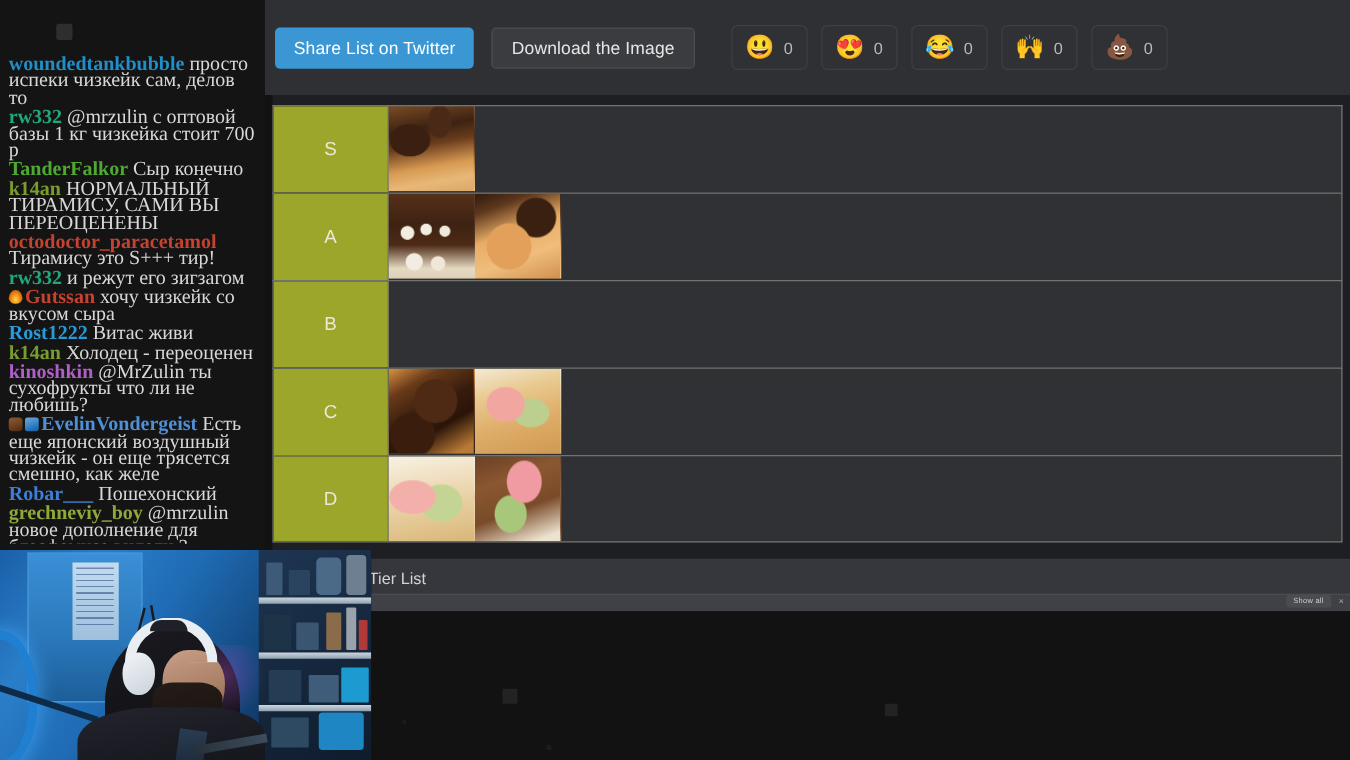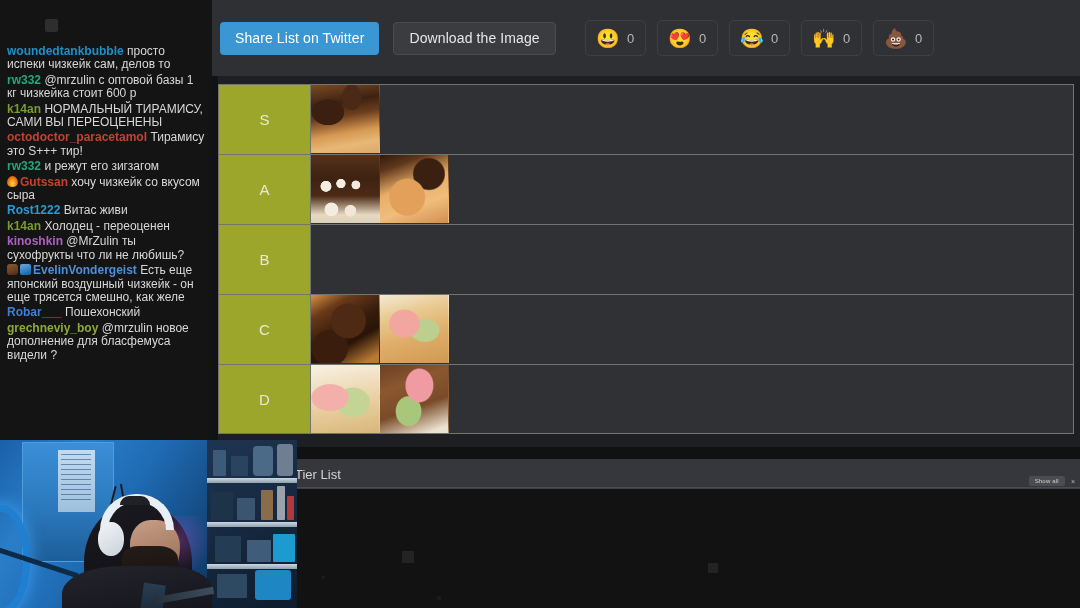--- a/index.html
+++ b/index.html
@@ -19,26 +19,27 @@
   }
   .chat-top-stub {
     position:absolute; left:45px; top:19px; width:13px; height:13px;
     background:#2e2e2e; border-radius:2px;
   }
   .chat-messages {
     position:absolute; left:0; top:45px; width:212px;
     padding: 0 6px;
   }
   .chat-msg {
-    font-size: 12px;
+    font-size: 16px;
     line-height: 13.4px;
     color: #d8d8d8;
     margin-bottom: 2px;
     word-wrap: break-word;
     padding: 0 1px;
+    font-family: Liberation Serif, serif;
   }
   .chat-msg .uname { font-weight: bold; }
   .chat-msg.highlighted .uname {
     background: #3a3a3a;
   }
   .badge {
     display:inline-block; width:11px; height:11px;
     vertical-align:-1px; margin-right:2px; border-radius:2px;
     background-size: cover;
   }
@@ -175,21 +176,21 @@
       radial-gradient(ellipse at 42% 68%, #a9c77a 0 22%, transparent 24%),
       linear-gradient(160deg,#6b4024 0%, #8a5730 30%, #7a4b29 60%, #ece2cf 92%);
   }
 
   
   .browser {
     position:absolute; left:212px; top:447px; width:868px; height:161px;
     background:#111111;
   }
   .browser-titlebar {
-    position:absolute; left:0; top:12px; width:868px; height:39px;
+    position:absolute; left:0; top:0; width:868px; height:39px;
     background:#3a3c41;
   }
   .browser-tabline {
     position:absolute; left:0; top:0; width:868px; height:28px;
     background: #35373c;
   }
   .browser-title {
     position:absolute; left:83px; top:8px;
     font-size: 13px; color:#d3d3d3;
     white-space:nowrap;
@@ -330,21 +331,22 @@
 </style>
 </head>
 <body>
 
 <div id="root">
 
   <div class="chat-panel">
     <div class="chat-top-stub"></div>
     <div class="chat-messages" id="chat-messages">
         <div class="chat-msg"><span class="uname" style="color: rgb(31, 143, 201);">woundedtankbubble</span> <span>просто испеки чизкейк сам, делов то</span></div>
-        <div class="chat-msg"><span class="uname" style="color: rgb(33, 168, 122);">rw332</span> <span>@mrzulin с оптовой базы 1 кг чизкейка стоит 600 р</span></div>
+        <div class="chat-msg"><span class="uname" style="color: rgb(33, 168, 122);">rw332</span> <span>@mrzulin с оптовой базы 1 кг чизкейка стоит 700 р</span></div>
+        <div class="chat-msg"><span class="uname" style="color: rgb(79, 168, 50);">TanderFalkor</span> <span>Сыр конечно</span></div>
         <div class="chat-msg"><span class="uname" style="color: rgb(122, 155, 46);">k14an</span> <span>НОРМАЛЬНЫЙ ТИРАМИСУ, САМИ ВЫ ПЕРЕОЦЕНЕНЫ</span></div>
         <div class="chat-msg"><span class="uname" style="color: rgb(196, 66, 47);">octodoctor_paracetamol</span> <span>Тирамису это S+++ тир!</span></div>
         <div class="chat-msg"><span class="uname" style="color: rgb(33, 168, 122);">rw332</span> <span>и режут его зигзагом</span></div>
         <div class="chat-msg"><span class="badge badge-fire"></span><span class="uname" style="color: rgb(196, 66, 47);">Gutssan</span> <span>хочу чизкейк со вкусом сыра</span></div>
         <div class="chat-msg"><span class="uname" style="color: rgb(42, 154, 214);">Rost1222</span> <span>Витас живи</span></div>
         <div class="chat-msg"><span class="uname" style="color: rgb(122, 155, 46);">k14an</span> <span>Холодец - переоценен</span></div>
         <div class="chat-msg"><span class="uname" style="color: rgb(176, 95, 201);">kinoshkin</span> <span>@MrZulin ты сухофрукты что ли не любишь?</span></div>
         <div class="chat-msg"><span class="badge badge-bear"></span><span class="badge badge-blue"></span><span class="uname" style="color: rgb(79, 143, 214);">EvelinVondergeist</span> <span>Есть еще японский воздушный чизкейк - он еще трясется смешно, как желе</span></div>
         <div class="chat-msg"><span class="uname" style="color: rgb(61, 127, 214);">Robar___</span> <span>Пошехонский</span></div>
         <div class="chat-msg"><span class="uname" style="color: rgb(143, 168, 58);">grechneviy_boy</span> <span>@mrzulin новое дополнение для бласфемуса видели ?</span></div>

